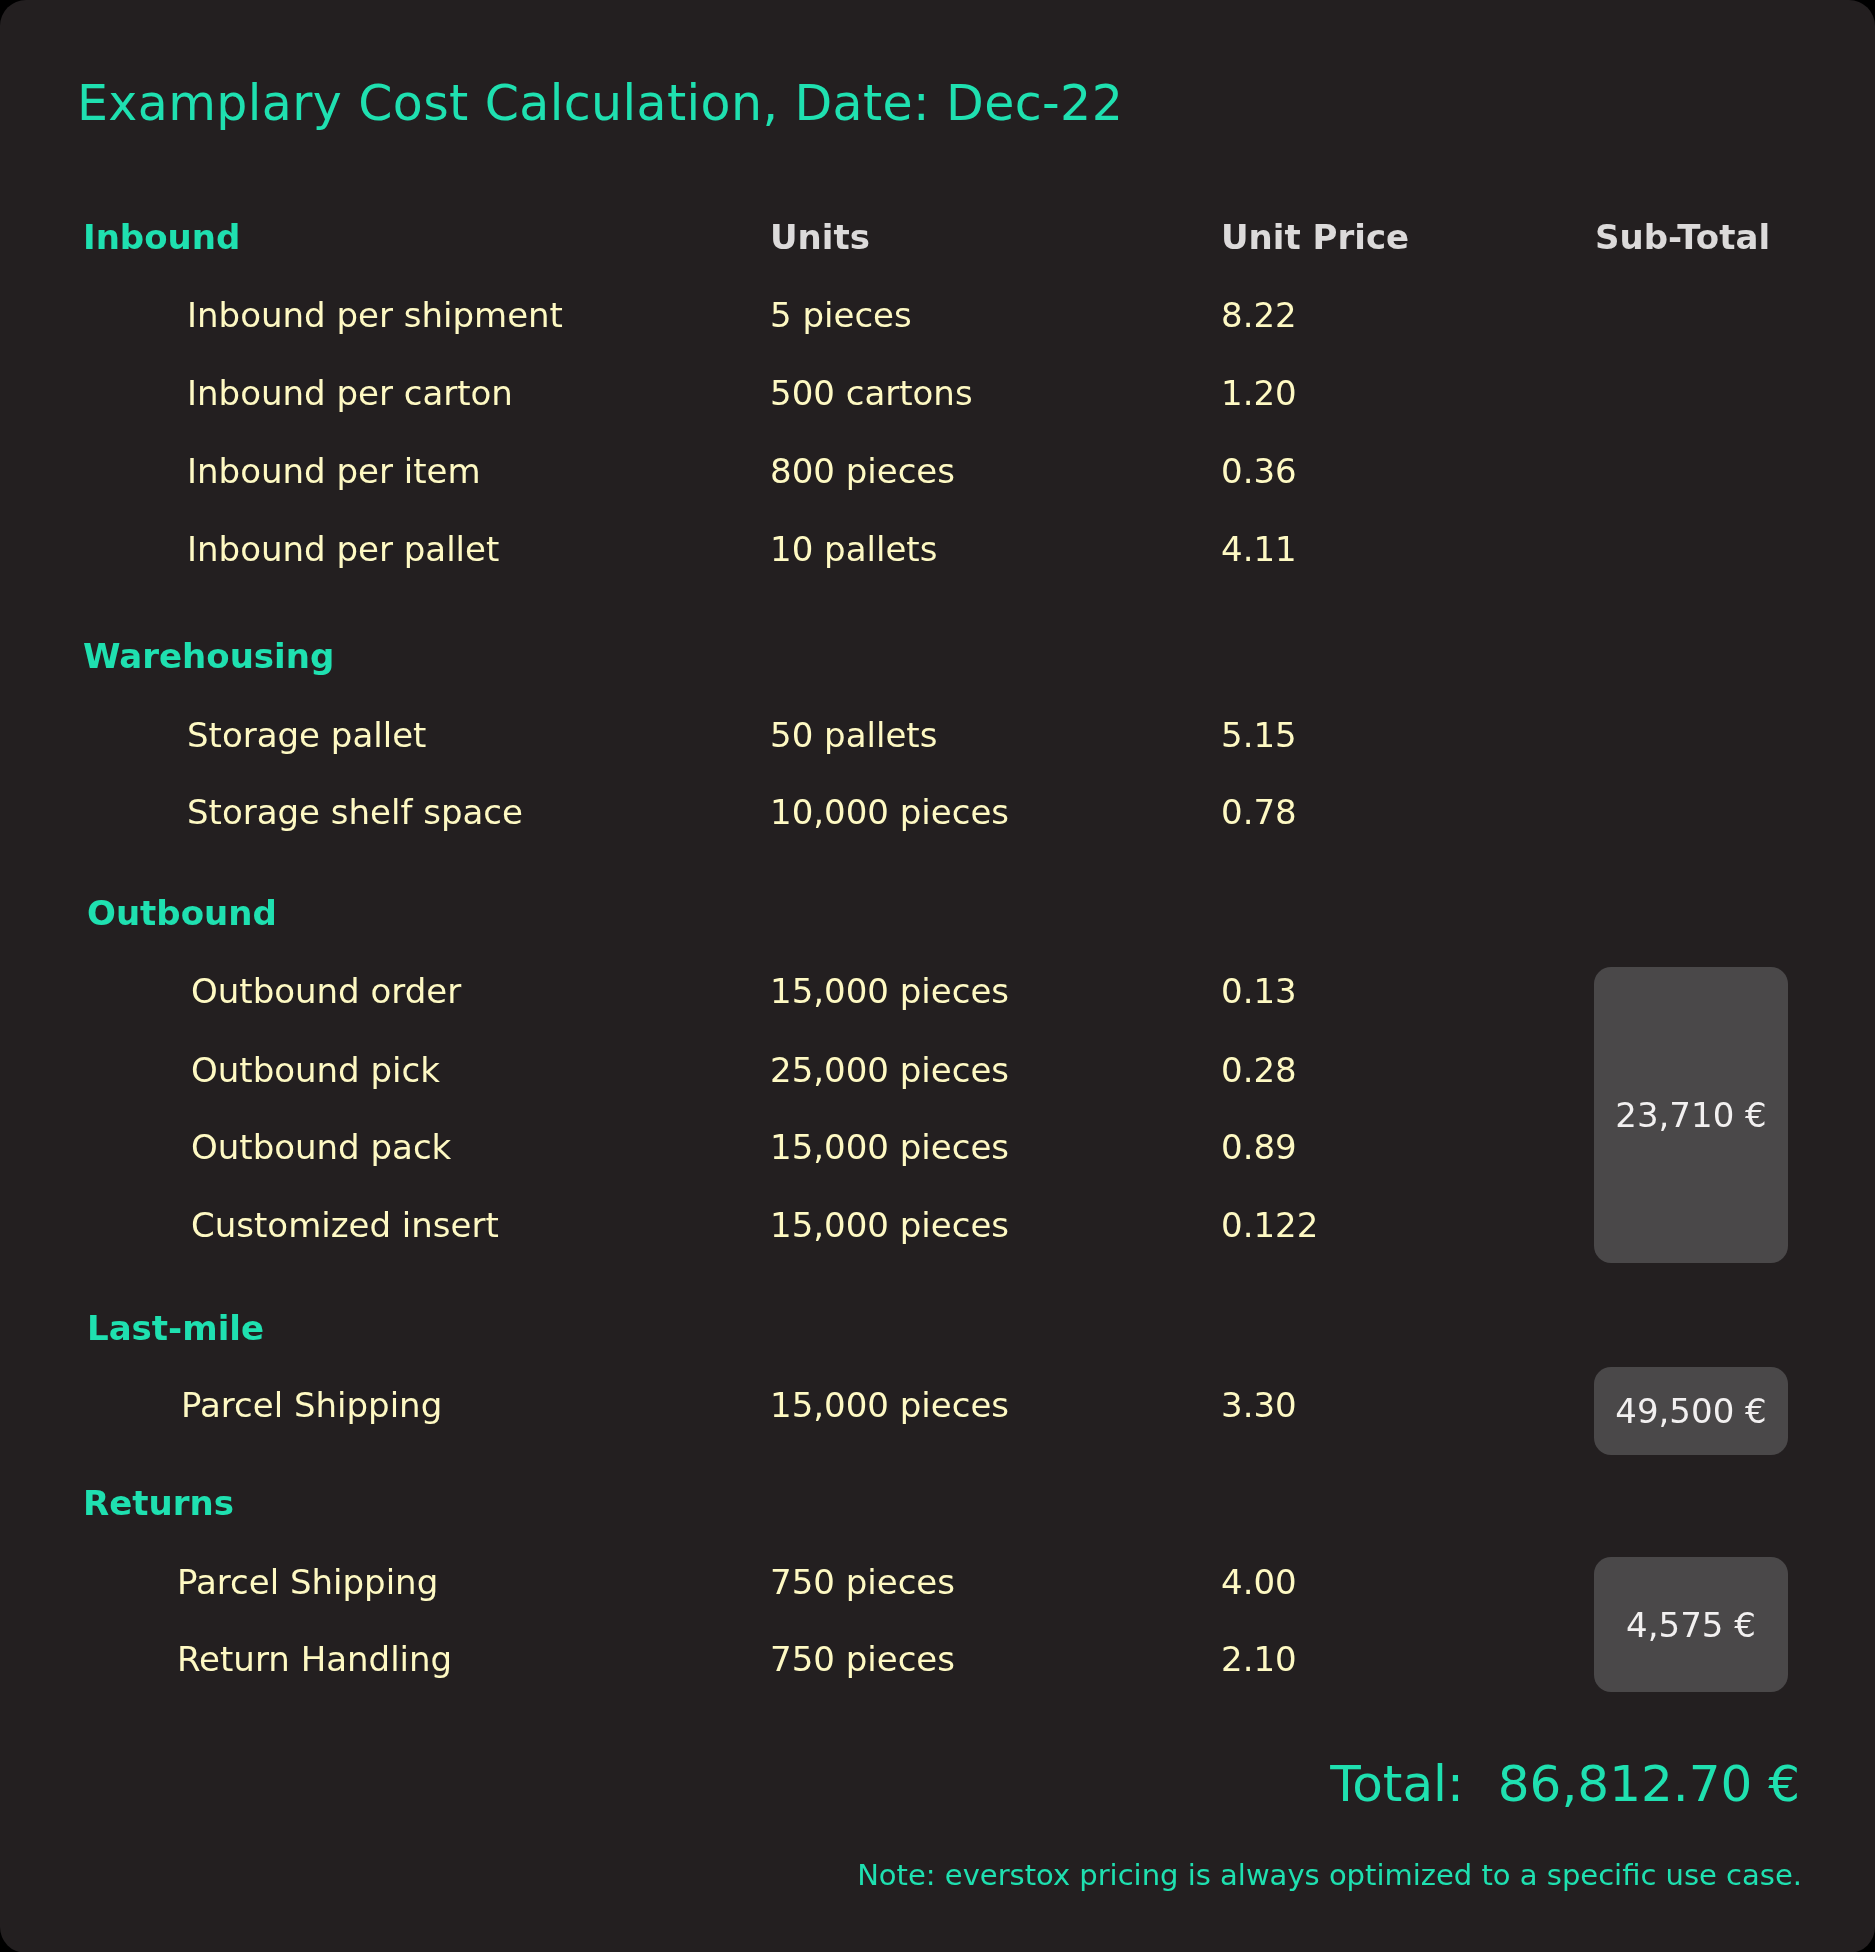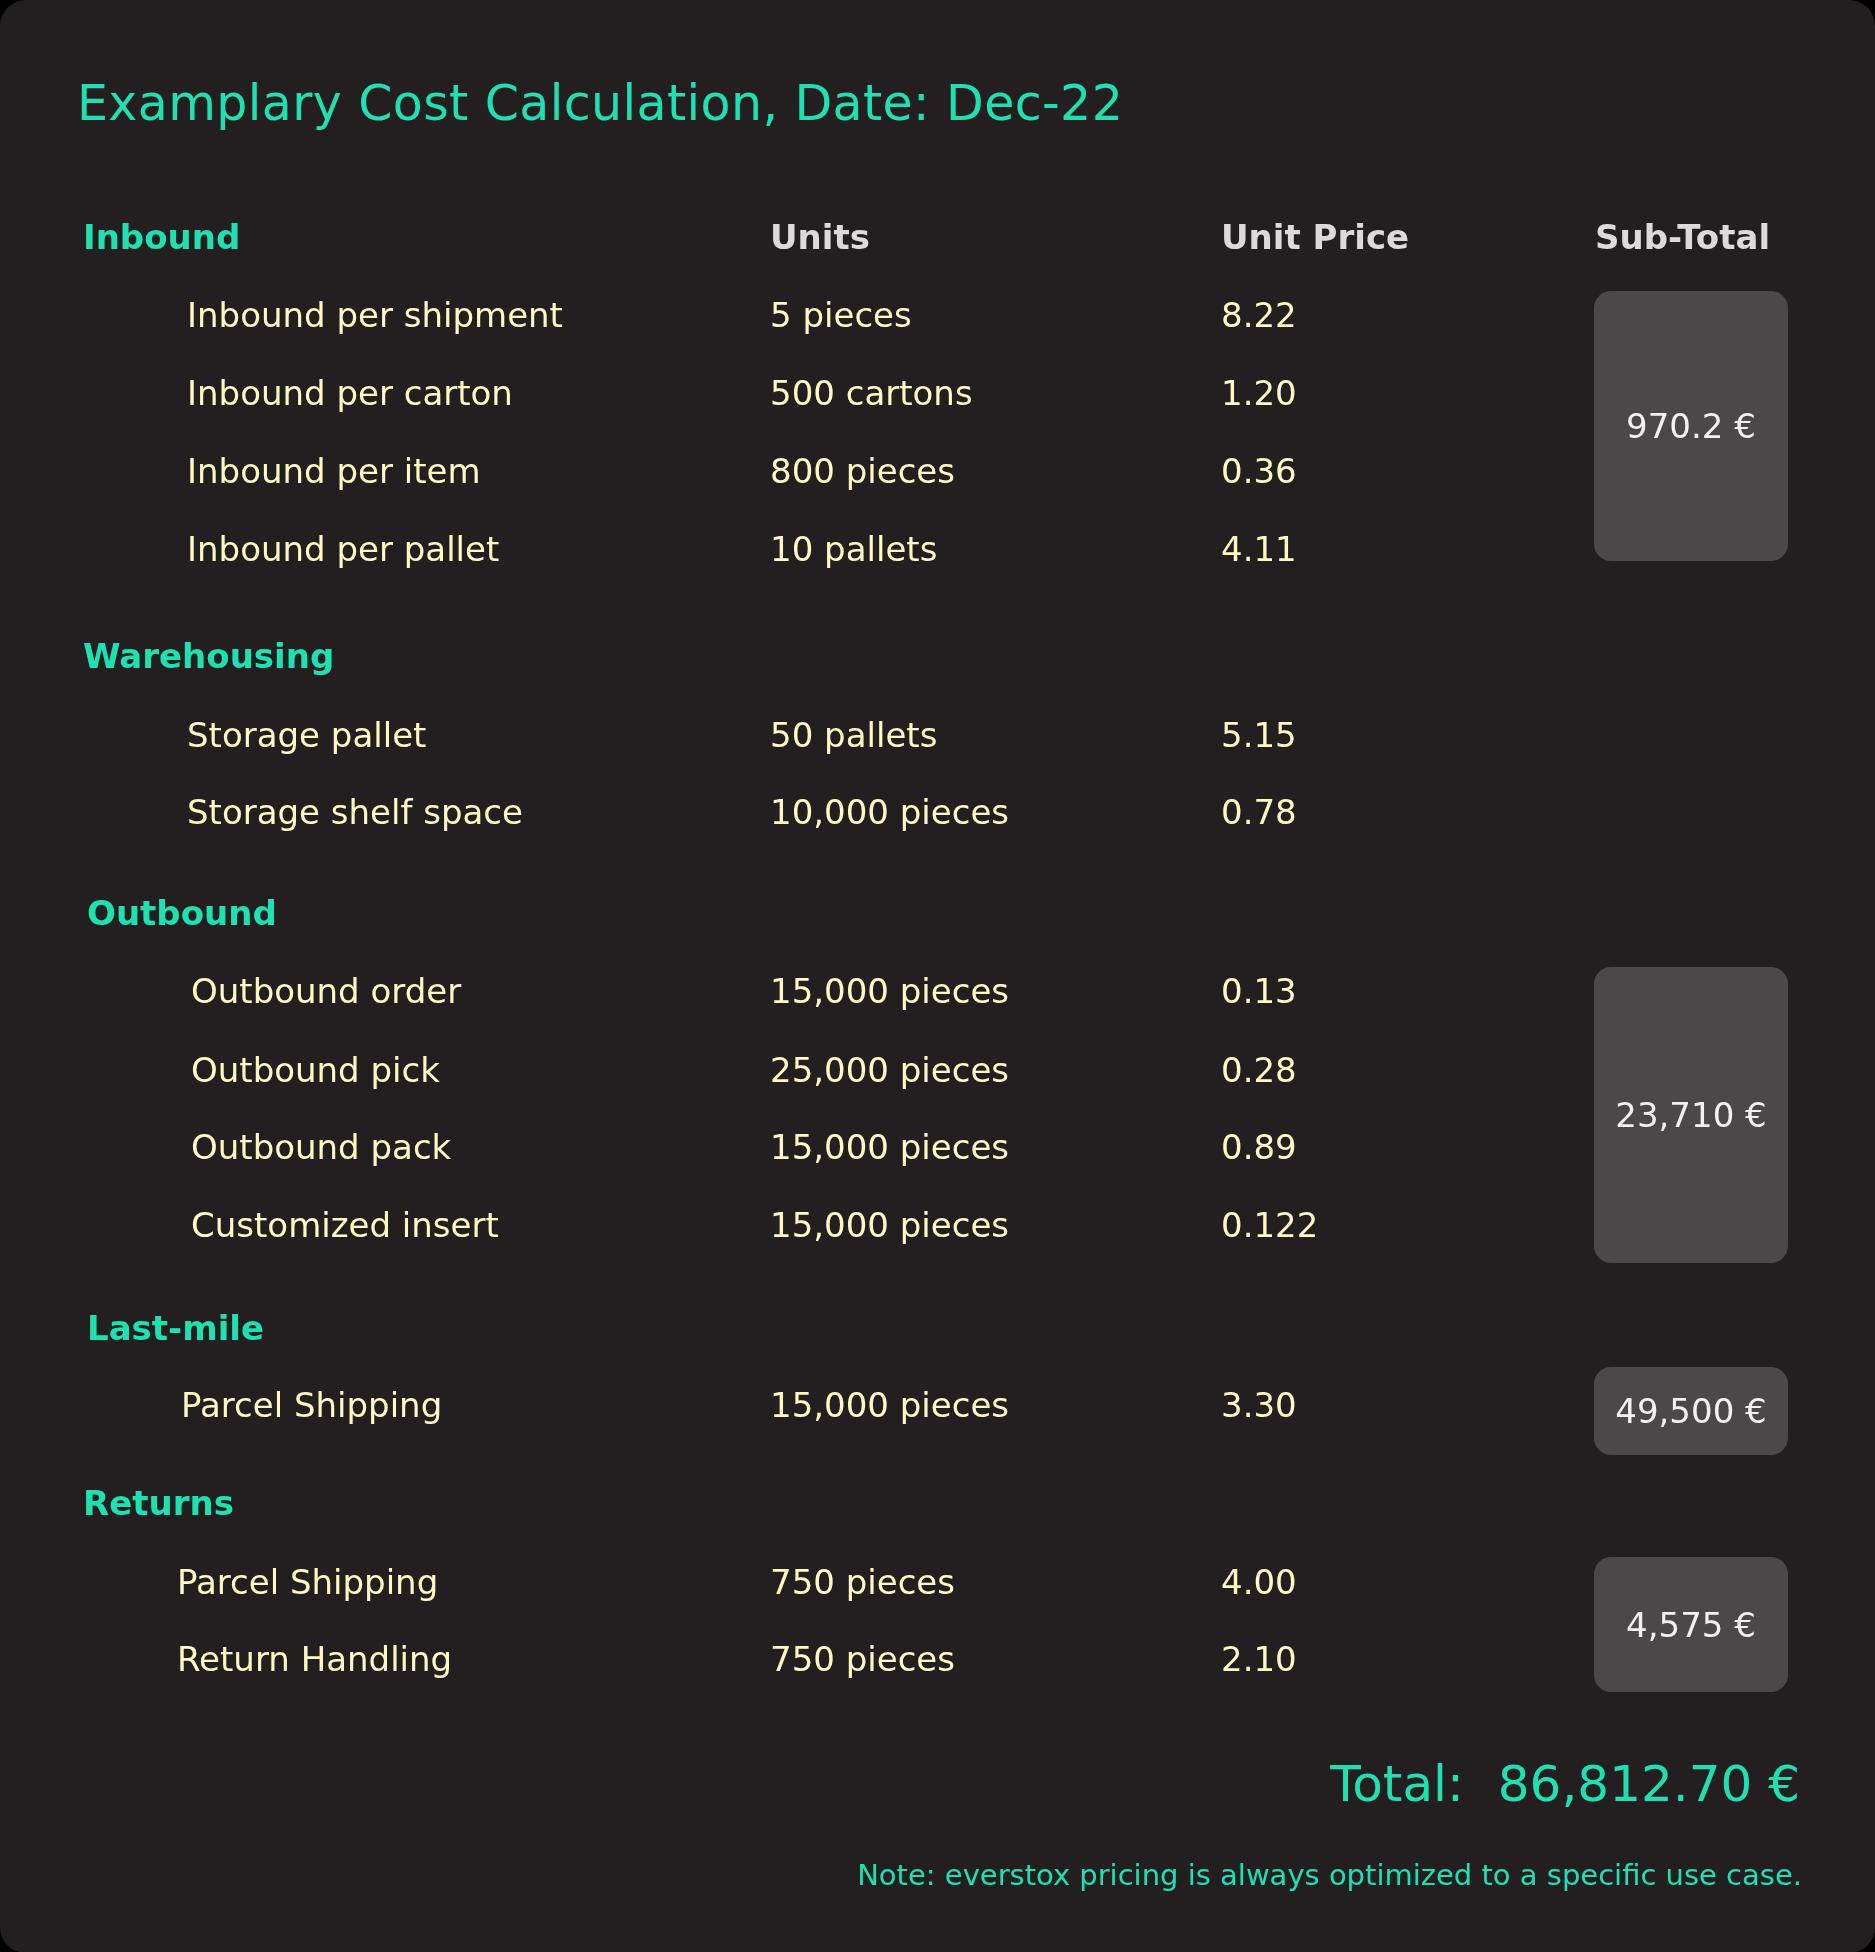--- a/index.html
+++ b/index.html
@@ -39,23 +39,20 @@
   <div class="abs cell" style="left:1221px; top:376px;">1.20</div>
 
   <div class="abs cell" style="left:187px; top:454px;">Inbound per item</div>
   <div class="abs cell" style="left:770px; top:454px;">800 pieces</div>
   <div class="abs cell" style="left:1221px; top:454px;">0.36</div>
 
   <div class="abs cell" style="left:187px; top:532px;">Inbound per pallet</div>
   <div class="abs cell" style="left:770px; top:532px;">10 pallets</div>
   <div class="abs cell" style="left:1221px; top:532px;">4.11</div>
 
-  <div class="box" style="top:291px; height:270px;">
-    <span>970.2 €</span>
-  </div>
 
   <div class="abs sec" style="left:83px; top:639px;">Warehousing</div>
 
   <div class="abs cell" style="left:187px; top:718px;">Storage pallet</div>
   <div class="abs cell" style="left:770px; top:718px;">50 pallets</div>
   <div class="abs cell" style="left:1221px; top:718px;">5.15</div>
 
   <div class="abs cell" style="left:187px; top:795px;">Storage shelf space</div>
   <div class="abs cell" style="left:770px; top:795px;">10,000 pieces</div>
   <div class="abs cell" style="left:1221px; top:795px;">0.78</div>

